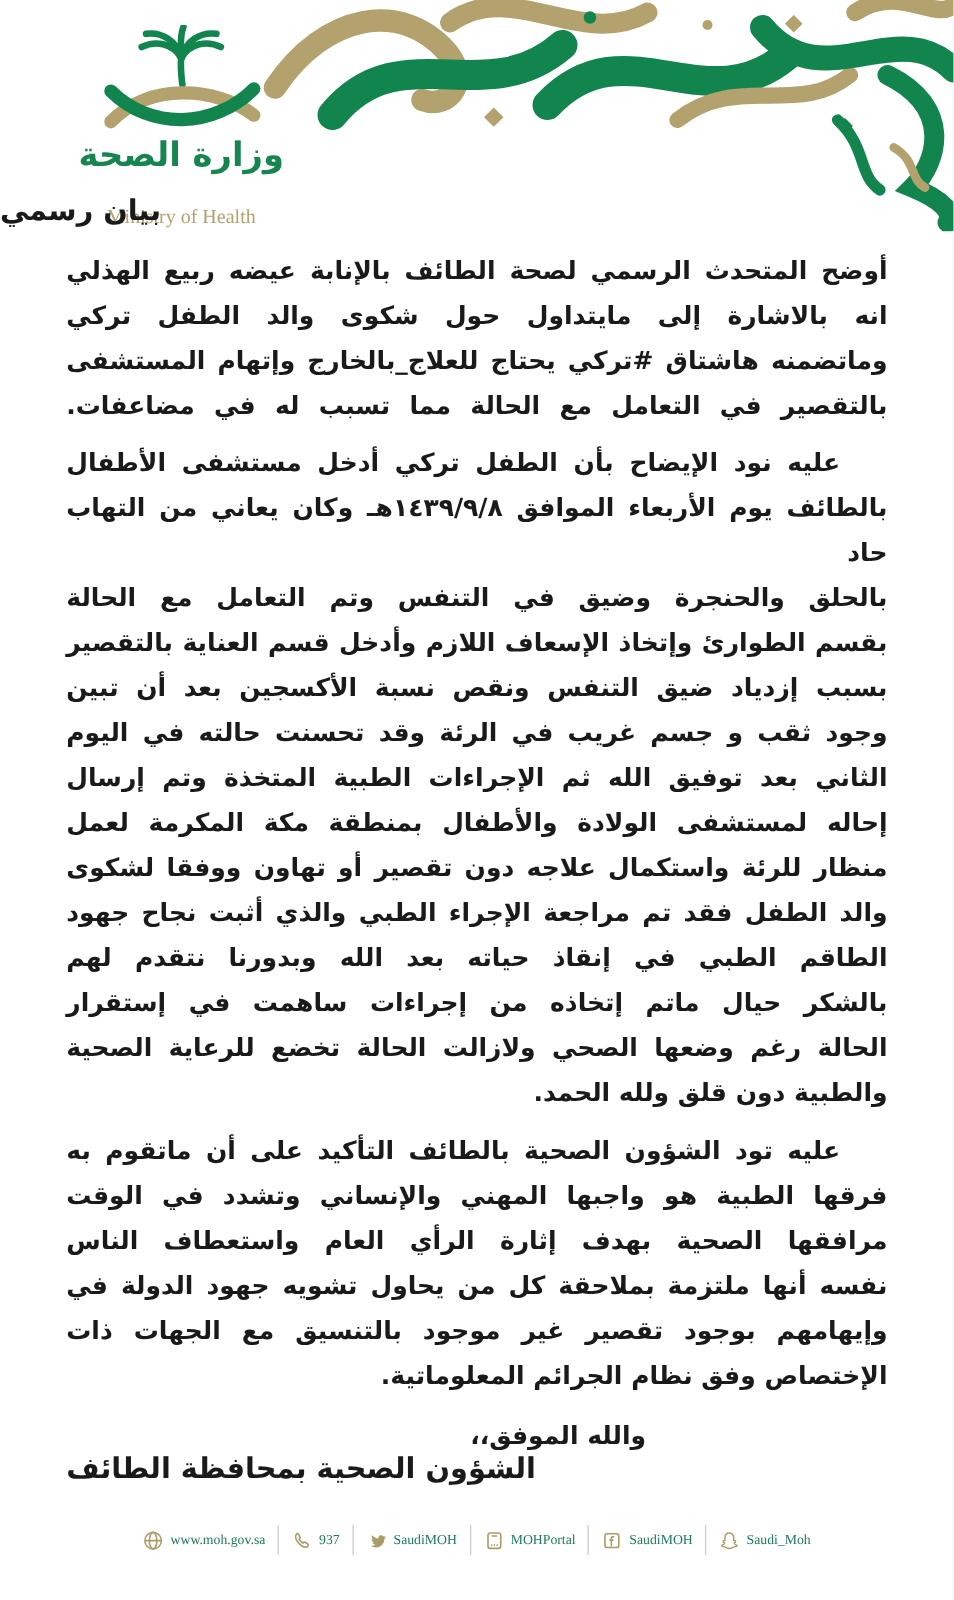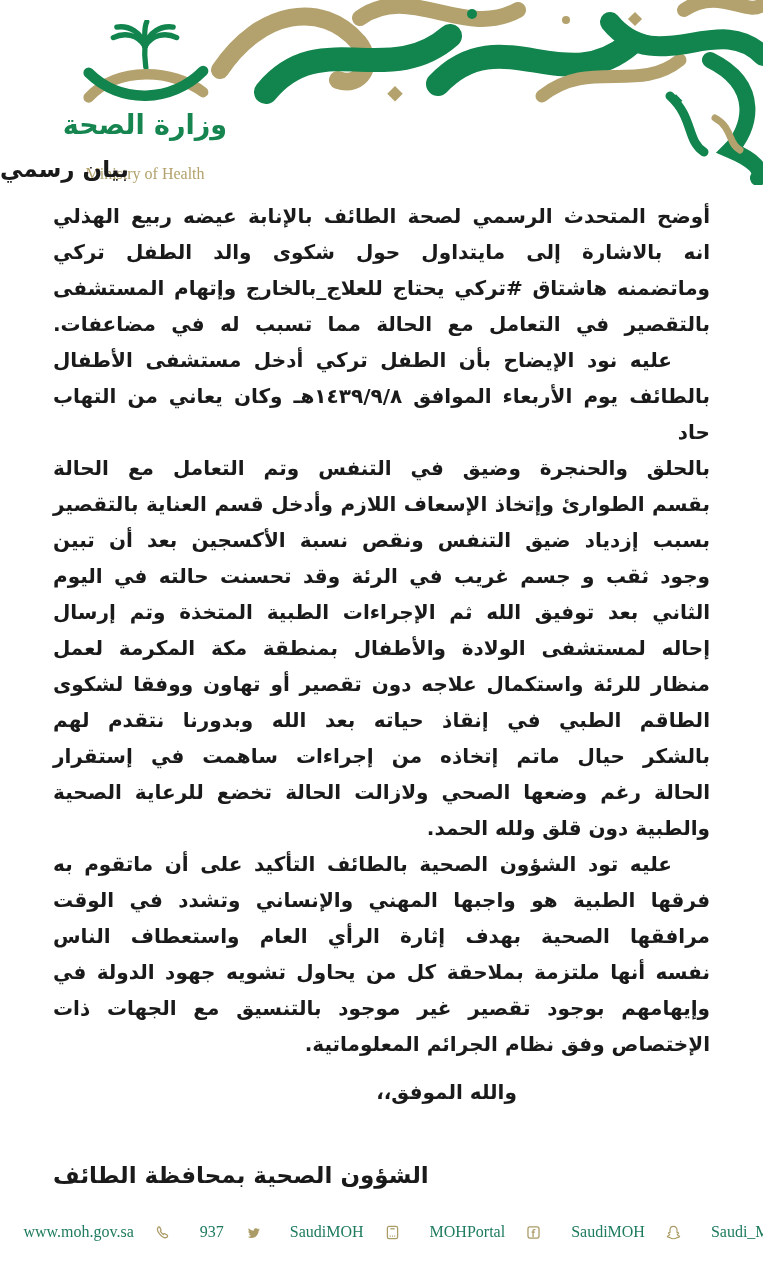--- a/index.html
+++ b/index.html
@@ -12,38 +12,38 @@
   
   .calligraphy{position:absolute;top:0;right:0;pointer-events:none;}
   .logo{position:absolute;top:20px;right:533px;left:60px;width:170px;text-align:center;}
   .logo svg{display:block;margin:0 auto;}
   .logo-ar{font-size:27px;font-weight:bold;color:#16854F;line-height:30px;margin-top:2px;}
   .logo-en{font-family:"Liberation Serif",serif;font-size:16px;color:#B3A26D;line-height:20px;margin-top:24px;}
   
   .title{position:absolute;top:156px;left:0;right:0;text-align:left;
          font-size:23px;font-weight:bold;letter-spacing:1px;}
   .body-text{position:absolute;top:198px;right:53px;left:53px;}
-  .para + .para{}
+  .para + .para{margin-top:10px;}
   .line{
     font-size:20px;font-weight:bold;line-height:36px;
     text-align:justify;direction:rtl;
   }
   .line.j{text-align-last:justify;text-justify:inter-word;}
   .line.ind{text-indent:38px;}
   .closing{margin-top:12px;text-align:center;padding-left:130px;
            font-size:20px;font-weight:bold;line-height:36px;}
   .signature{position:absolute;top:1162px;right:53px;left:53px;
              text-align:left;direction:rtl;font-size:23px;font-weight:bold;}
   
   .footer-bar{
     position:absolute;top:1220px;left:0;right:0;direction:ltr;
     display:flex;justify-content:center;align-items:center;gap:10px;
   }
   .f-item{display:flex;align-items:center;gap:5px;cursor:pointer;}
-  .f-label{font-family:"Liberation Serif",serif;font-size:16px;color:#1E7B5E;margin-left:24px;}
+  .f-label{font-family:"Liberation Serif",serif;font-size:11px;color:#1E7B5E;}
   .f-item svg{display:block;}
   .sep{width:1px;height:24px;background:#c9c9c9;}
 </style>
 </head>
 <body>
 
 <div class="page">
 
   <svg class="calligraphy" width="553" height="185" viewBox="0 0 553 185">
     <g fill="none" stroke-linecap="round">
@@ -98,20 +98,21 @@
       <div class="para">
         <div class="line j ind">عليه نود الإيضاح بأن الطفل تركي أدخل مستشفى الأطفال</div>
         <div class="line j">بالطائف يوم الأربعاء الموافق ١٤٣٩/٩/٨هـ وكان يعاني من التهاب حاد</div>
         <div class="line j">بالحلق والحنجرة وضيق في التنفس وتم التعامل مع الحالة</div>
         <div class="line j">بقسم الطوارئ وإتخاذ الإسعاف اللازم وأدخل قسم العناية بالتقصير</div>
         <div class="line j">بسبب إزدياد ضيق التنفس ونقص نسبة الأكسجين بعد أن تبين</div>
         <div class="line j">وجود ثقب و جسم غريب في الرئة وقد تحسنت حالته في اليوم</div>
         <div class="line j">الثاني بعد توفيق الله ثم الإجراءات الطبية المتخذة وتم إرسال</div>
         <div class="line j">إحاله لمستشفى الولادة والأطفال بمنطقة مكة المكرمة لعمل</div>
         <div class="line j">منظار للرئة واستكمال علاجه دون تقصير أو تهاون ووفقا لشكوى</div>
+        <div class="line j">والد الطفل فقد تم مراجعة الإجراء الطبي والذي أثبت نجاح جهود</div>
         <div class="line j">الطاقم الطبي في إنقاذ حياته بعد الله وبدورنا نتقدم لهم</div>
         <div class="line j">بالشكر حيال ماتم إتخاذه من إجراءات ساهمت في إستقرار</div>
         <div class="line j">الحالة رغم وضعها الصحي ولازالت الحالة تخضع للرعاية الصحية</div>
         <div class="line">والطبية دون قلق ولله الحمد.</div>
       </div>
       <div class="para">
         <div class="line j ind">عليه تود الشؤون الصحية بالطائف التأكيد على أن ماتقوم به</div>
         <div class="line j">فرقها الطبية هو واجبها المهني والإنساني وتشدد في الوقت</div>
         <div class="line j">مرافقها الصحية بهدف إثارة الرأي العام واستعطاف الناس</div>
         <div class="line j">نفسه أنها ملتزمة بملاحقة كل من يحاول تشويه جهود الدولة في</div>

